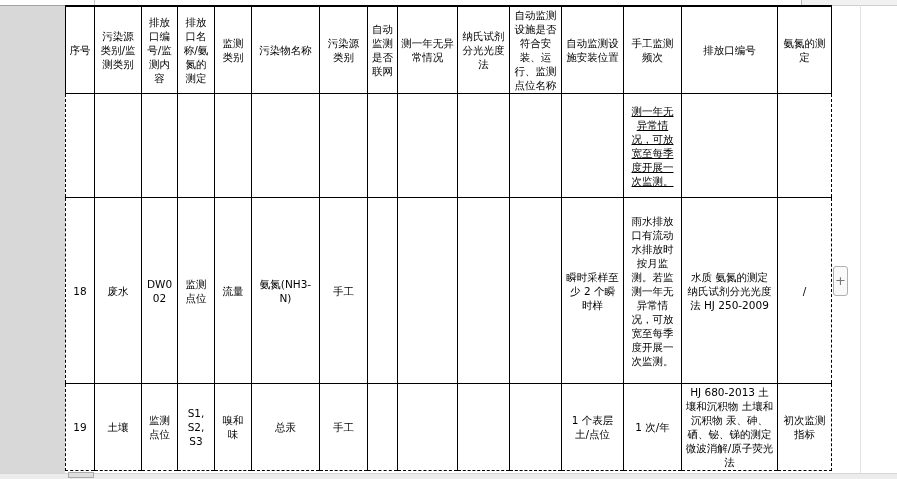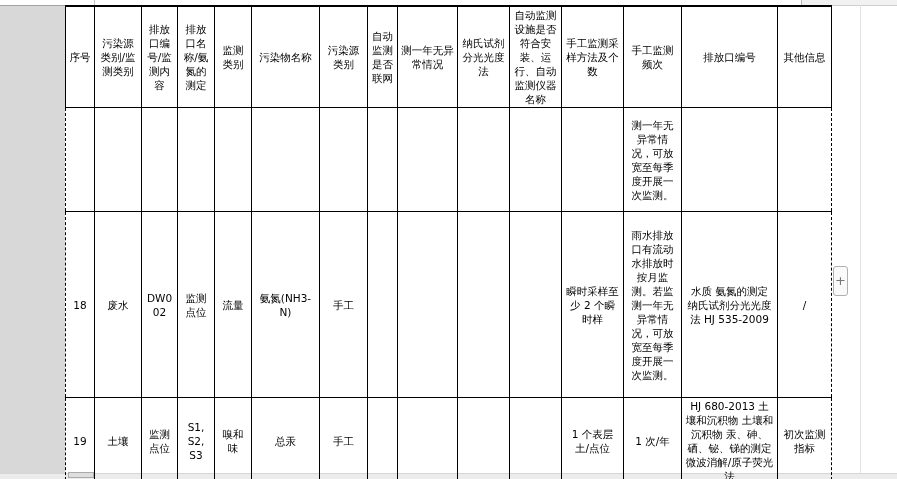--- a/index.html
+++ b/index.html
@@ -11,21 +11,21 @@
   .grid-tick{position:absolute;left:94px;top:0;width:1px;height:5px;background:#c8c8c8;}
   .right-gridline{position:absolute;left:860px;top:5px;width:1px;height:468px;background:#e2e2e2;}
   .bottom-strip{position:absolute;left:0;top:473px;width:897px;height:6px;background:#ececec;border-top:1px solid #d6d6d6;box-sizing:border-box;}
   .bottom-tab{position:absolute;left:68px;top:472px;width:26px;height:6px;background:#dedede;border:1px solid #ababab;box-sizing:border-box;}
   
   table.grid{position:absolute;left:65px;top:5px;border-collapse:collapse;table-layout:fixed;font-size:10.5px;}
   table.grid td{border:1px solid #000;text-align:center;vertical-align:middle;
                 padding:1px 3px;line-height:14px;overflow:hidden;word-break:break-word;}
   tr.hdr td{border-top:2px solid #000;}
   tr.hdr{height:86px;}
-  tr.r0{height:104px;}
+  tr.r0{height:104px;text-decoration:underline;}
   tr.r1{height:186px;}
   tr.r2{height:85px;}
   tr.data td.c0{border-left-style:dashed;}
   tr.data td.c14{border-right-style:dashed;}
   tr.last td{border-bottom-style:dashed;}
   td.c2{word-break:break-all;}
   td.c12,td.c11{padding:1px 7px;}
   
   .add-btn{position:absolute;left:833px;top:266px;width:15px;height:30px;background:#fafafa;
            border:1px solid #b0b0b0;border-radius:3px;color:#777;font-size:13px;line-height:28px;
@@ -66,25 +66,25 @@
       <td class="c0">序号</td>
       <td class="c1">污染源类别/监测类别</td>
       <td class="c2">排放口编号/监测内容</td>
       <td class="c3">排放口名称/氨氮的测定</td>
       <td class="c4">监测类别</td>
       <td class="c5">污染物名称</td>
       <td class="c6">污染源类别</td>
       <td class="c7">自动监测是否联网</td>
       <td class="c8">测一年无异常情况</td>
       <td class="c9">纳氏试剂分光光度法</td>
-      <td class="c10">自动监测设施是否符合安装、运行、自动监测仪器名称</td>
-      <td class="c11">手工监测采样方法及个数</td>
+      <td class="c10">自动监测设施是否符合安装、运行、监测点位名称</td>
+      <td class="c11">自动监测设施安装位置</td>
       <td class="c12">手工监测频次</td>
       <td class="c13">排放口编号</td>
-      <td class="c14">其他信息</td>
+      <td class="c14">氨氮的测定</td>
     </tr>
     <tr class="data r0">
       <td class="c0"></td>
       <td class="c1"></td>
       <td class="c2"></td>
       <td class="c3"></td>
       <td class="c4"></td>
       <td class="c5"></td>
       <td class="c6"></td>
       <td class="c7"></td>
@@ -103,21 +103,21 @@
       <td class="c3">监测点位</td>
       <td class="c4">流量</td>
       <td class="c5">氨氮(NH3-N)</td>
       <td class="c6">手工</td>
       <td class="c7"></td>
       <td class="c8"></td>
       <td class="c9"></td>
       <td class="c10"></td>
       <td class="c11">瞬时采样至少 2 个瞬时样</td>
       <td class="c12">雨水排放口有流动水排放时按月监测。若监测一年无异常情况，可放宽至每季度开展一次监测。</td>
-      <td class="c13">水质 氨氮的测定 纳氏试剂分光光度法 HJ 535-2009</td>
+      <td class="c13">水质 氨氮的测定 纳氏试剂分光光度法 HJ 250-2009</td>
       <td class="c14">/</td>
     </tr>
     <tr class="data r2 last">
       <td class="c0">19</td>
       <td class="c1">土壤</td>
       <td class="c2">监测点位</td>
       <td class="c3">S1, S2, S3</td>
       <td class="c4">嗅和味</td>
       <td class="c5">总汞</td>
       <td class="c6">手工</td>

